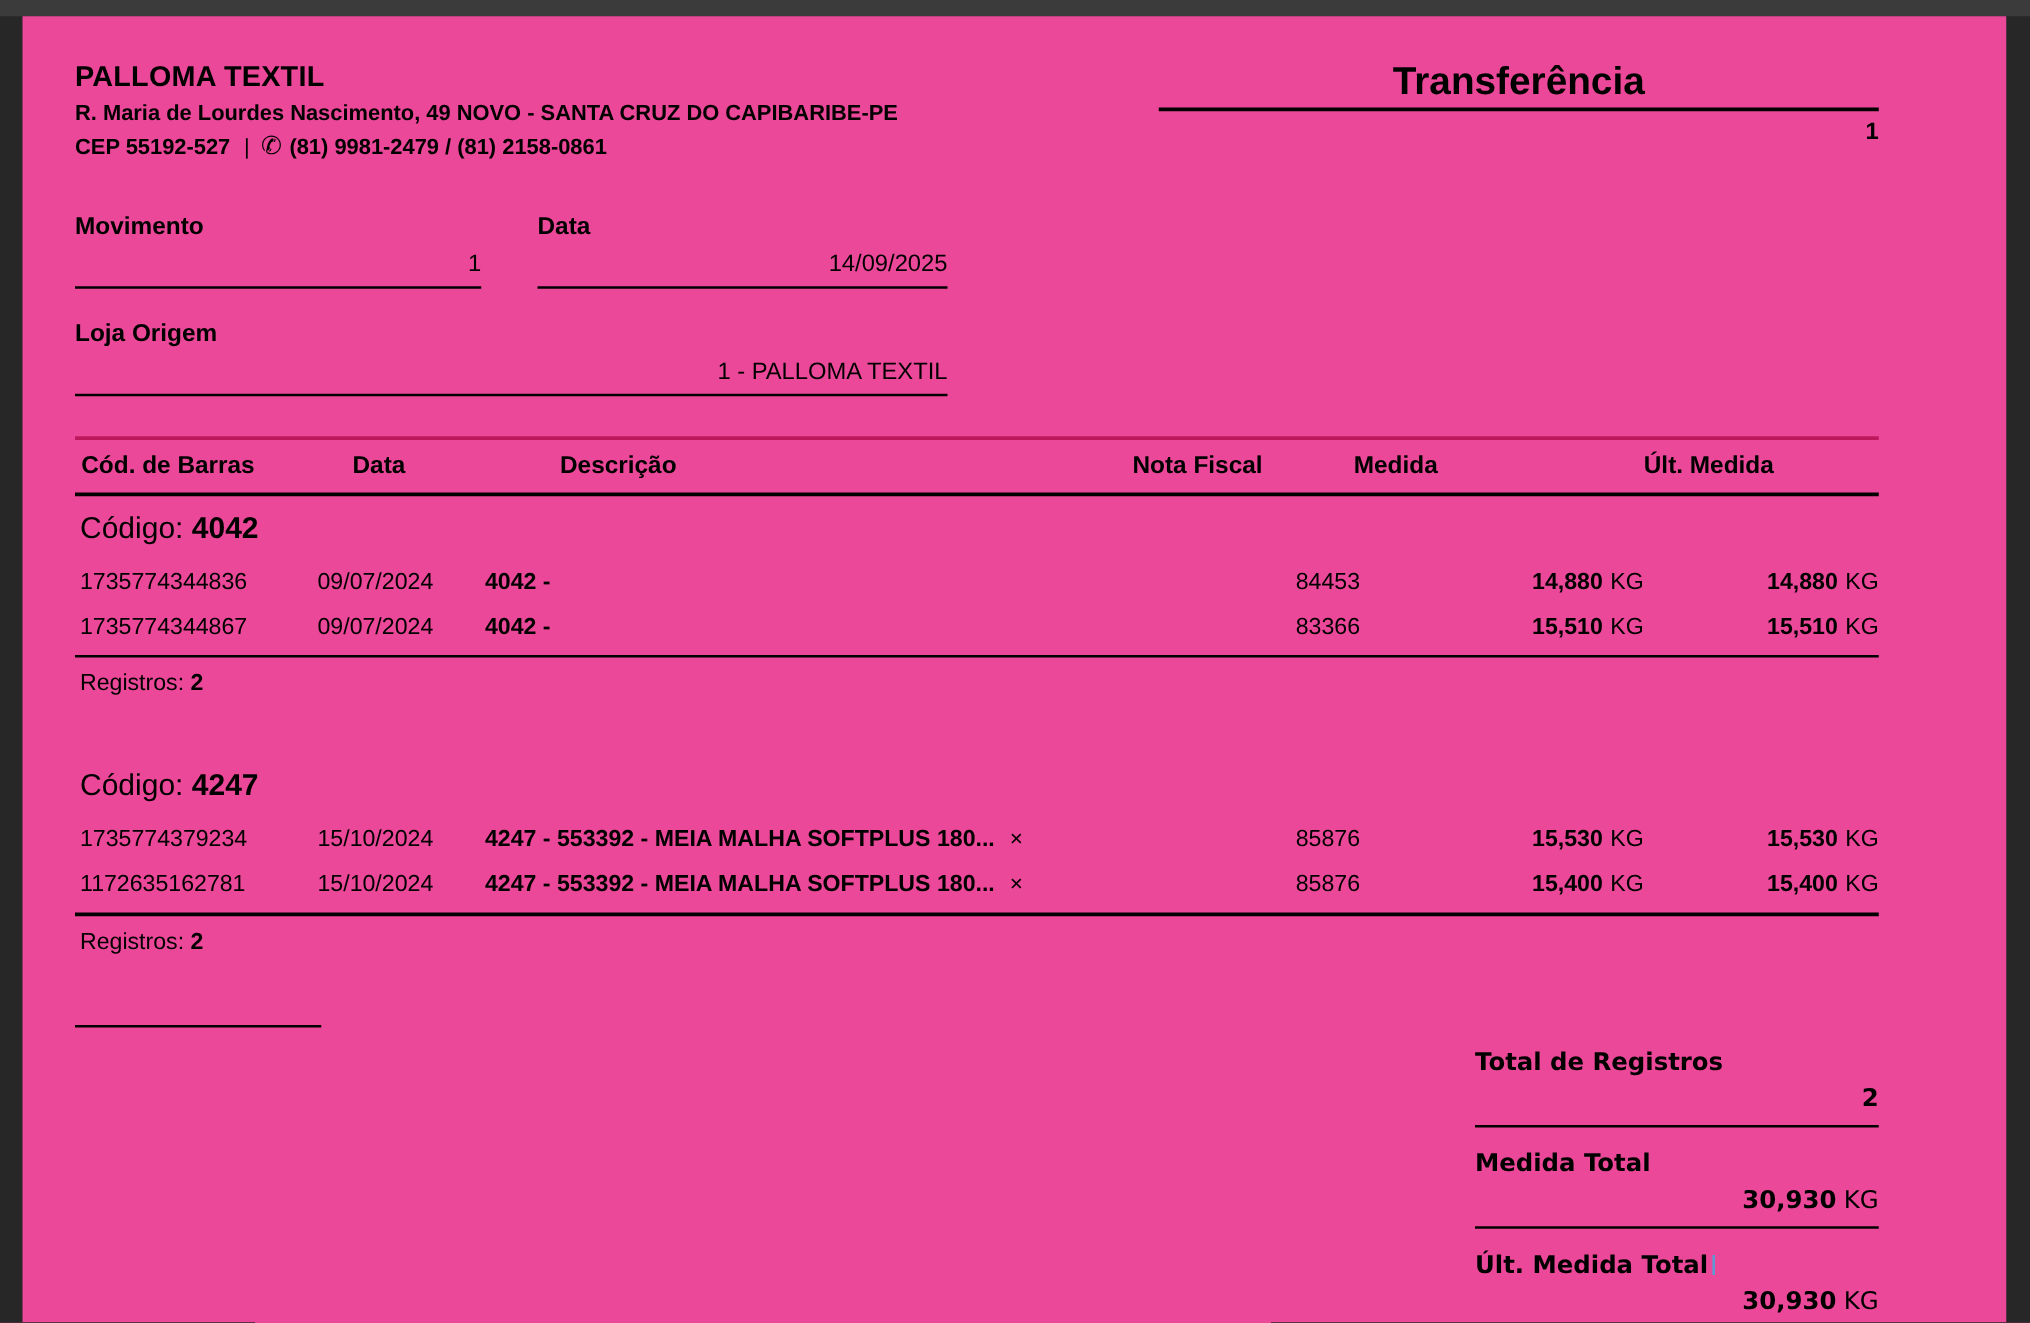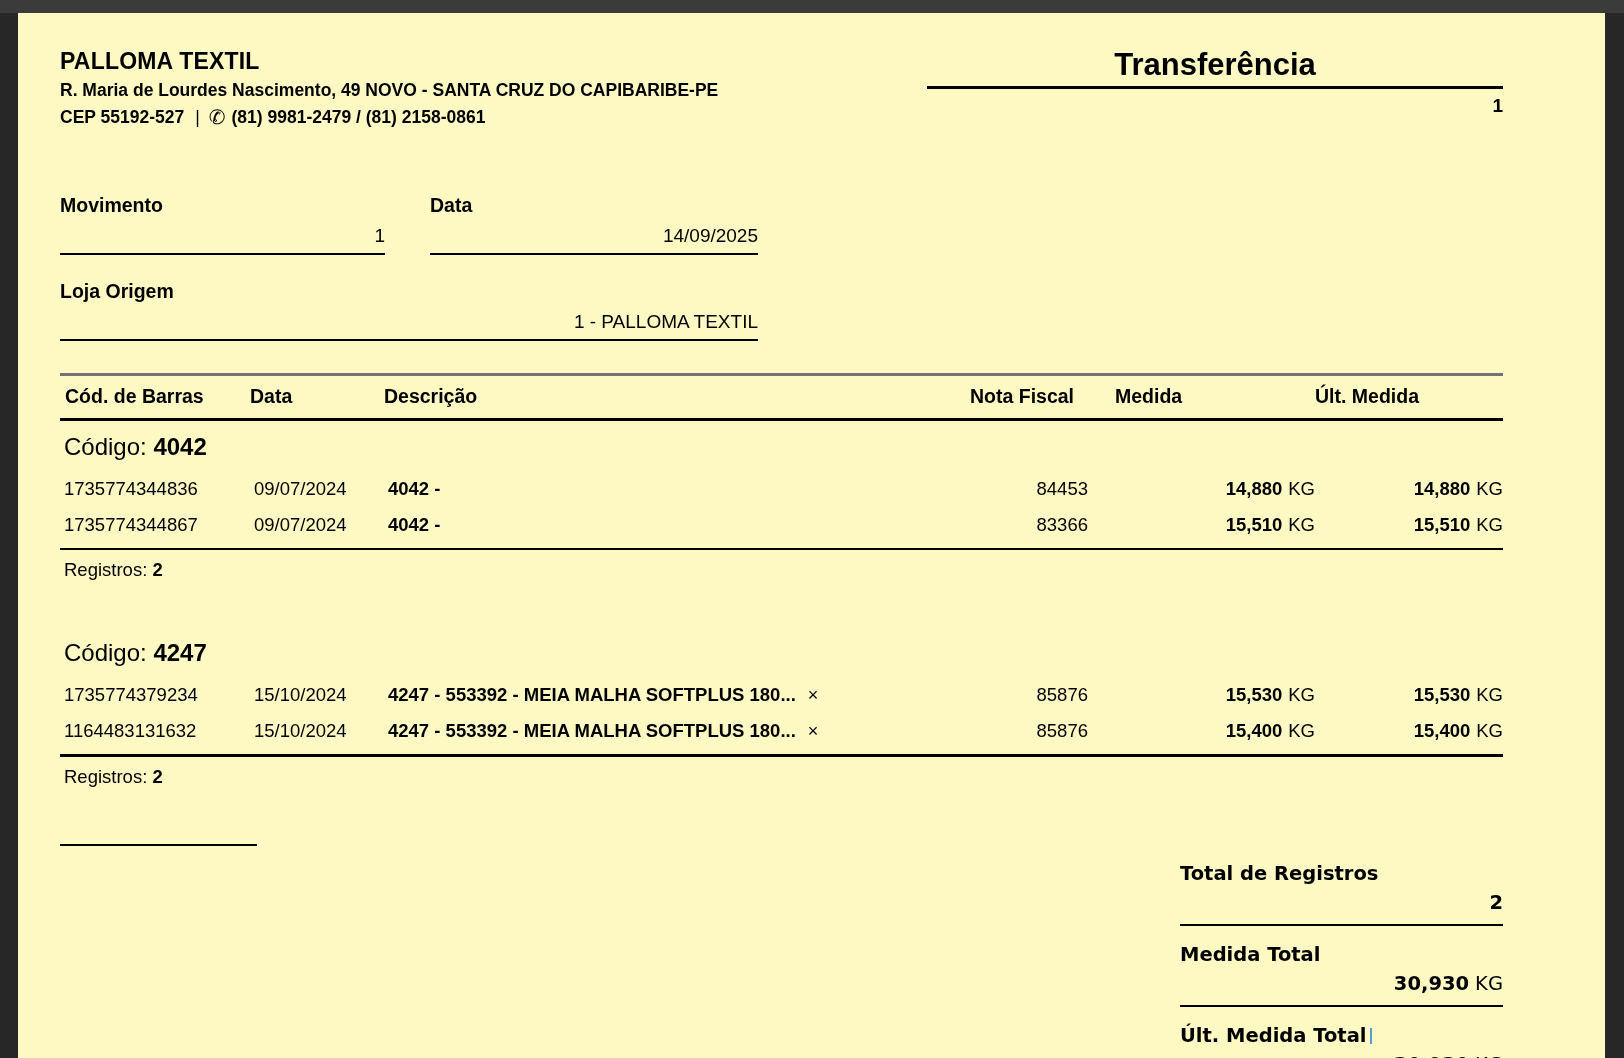--- a/index.html
+++ b/index.html
@@ -1,50 +1,50 @@
 <!DOCTYPE html>
 <html><head>
 <meta charset="utf-8">
 <style>
   * { box-sizing: border-box; margin: 0; padding: 0; }
   html, body { background: #272727; }
   body { font-family: "Liberation Sans", sans-serif; color: #000; }
 
   .stage { position: relative; width: 1624px; height: 1058px; background: #272727; overflow: hidden; }
   .top-strip { position: absolute; top: 0; left: 0; width: 100%; height: 13px; background: #3b3b3b; }
-  .page { position: absolute; left: 18px; top: 13px; width: 1587px; height: 1045px; background: #fef9c3; }
+  .page { position: absolute; left: 18px; top: 13px; width: 1587px; height: 1045px; background: #ec4899; }
   .content { position: relative; padding: 35px 102px 0 42px; }
 
   
   .doc-header { display: flex; justify-content: space-between; align-items: flex-start; }
   .company-name { font-size: 23px; font-weight: bold; letter-spacing: .2px; line-height: 27px; }
   .company-address { font-size: 17.5px; font-weight: bold; margin-top: 4px; line-height: 23px; text-align: right; }
   .company-cep-line { font-size: 17.5px; font-weight: bold; margin-top: 4px; line-height: 23px; display: flex; align-items: center; }
   .cep-sep { font-weight: normal; margin: 0 9px 0 11px; }
   .phone-icon { font-weight: normal; font-size: 20px; margin-right: 6px; }
 
   .title-block { width: 576px; flex: none; }
   .report-title { font-size: 31px; font-weight: bold; line-height: 34px; border-bottom: 3px solid #000; padding-bottom: 4px; text-align: center; }
   .page-number { text-align: right; font-size: 19px; font-weight: bold; margin-top: 6px; }
 
   
   .fields-row { display: flex; }
-  .fields-row-1 { margin-top: 66px; align-items: center; }
+  .fields-row-1 { margin-top: 42px; align-items: center; }
   .fields-row-2 { margin-top: 26px; }
   .field-label { font-size: 19.5px; font-weight: bold; line-height: 21px; }
   .field-value { font-size: 19px; text-align: right; margin-top: 9px; padding-bottom: 7px; border-bottom: 2px solid #000; line-height: 21px; }
   .f-movimento { width: 325px; }
   .f-data { width: 328px; margin-left: 45px; }
   .f-origem { width: 698px; }
   .f-destino { width: 698px; margin-left: 47px; }
 
   
   .report-table { margin-top: 32px; }
   .tgrid { display: grid; grid-template-columns: 190px 134px 1fr 145px 200px 188px; }
-  .thead { border-top: 3px solid #737373; border-bottom: 3px solid #000; padding: 9px 0 10px; }
+  .thead { border-top: 3px solid #be185d; border-bottom: 3px solid #000; padding: 9px 0 10px; gap: 32px; }
   .th { font-size: 19.5px; font-weight: bold; }
   .th-left { padding-left: 5px; }
   .th-num { text-align: left; }
 
   .group + .group { margin-top: 46px; }
   .group-code-line { font-size: 24px; padding: 12px 0 10px 4px; }
   .group-code { font-weight: bold; }
   .group-rows { border-bottom: 2px solid #000; padding-bottom: 5px; }
   .group-last .group-rows { border-bottom-width: 3px; }
   .trow { padding: 7px 0; font-size: 18.5px; align-items: baseline; }
@@ -161,21 +161,21 @@
         <div class="tgrid trow">
           <div class="cell-left">1735774379234</div>
           <div class="cell-left">15/10/2024</div>
           <div class="cell-desc"><span>4247 - 553392 - MEIA MALHA SOFTPLUS 180...</span><span class="row-marker">×</span></div>
           <div class="cell-nota">85876</div>
           <div class="cell-measure"><span class="measure-num">15,530</span><span class="measure-unit">KG</span></div>
           <div class="cell-measure"><span class="measure-num">15,530</span><span class="measure-unit">KG</span></div>
         </div>
 
         <div class="tgrid trow">
-          <div class="cell-left">1164483131632</div>
+          <div class="cell-left">1172635162781</div>
           <div class="cell-left">15/10/2024</div>
           <div class="cell-desc"><span>4247 - 553392 - MEIA MALHA SOFTPLUS 180...</span><span class="row-marker">×</span></div>
           <div class="cell-nota">85876</div>
           <div class="cell-measure"><span class="measure-num">15,400</span><span class="measure-unit">KG</span></div>
           <div class="cell-measure"><span class="measure-num">15,400</span><span class="measure-unit">KG</span></div>
         </div>
       </div>
           <div class="group-registros">
             <span>Registros:</span>
             <span class="registros-count">2</span>

